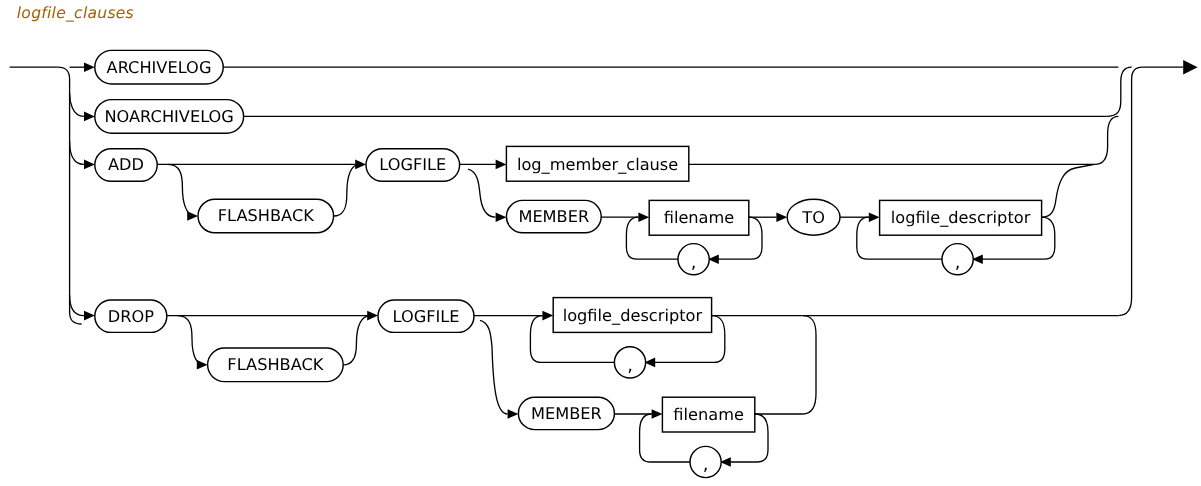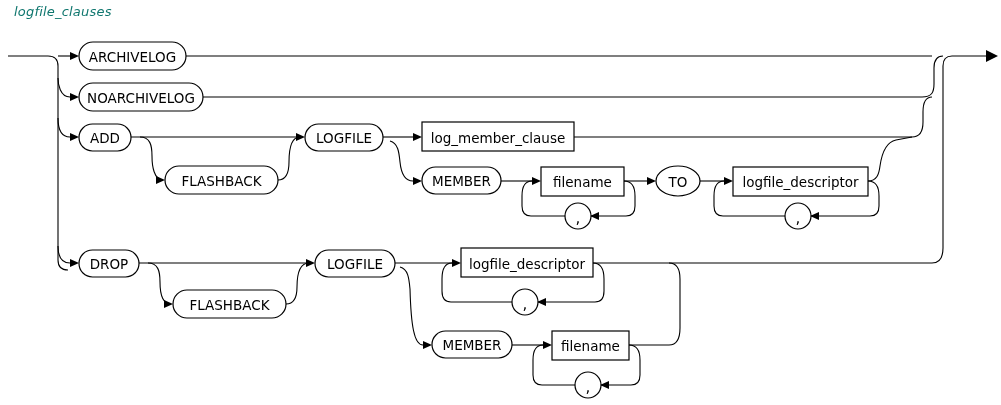--- a/index.html
+++ b/index.html
@@ -19,21 +19,21 @@
     width: 1001px;
     height: 405px;
   }
   .diagram-title {
     position: absolute;
     left: 14px;
     top: 4px;
     font-family: "DejaVu Sans", sans-serif;
     font-style: italic;
     font-size: 13px;
-    color: #0f766e;
+    color: #a16207;
     letter-spacing: 0.2px;
     white-space: nowrap;
   }
   svg.rails {
     position: absolute;
     left: 0;
     top: 0;
     width: 1001px;
     height: 405px;
   }

